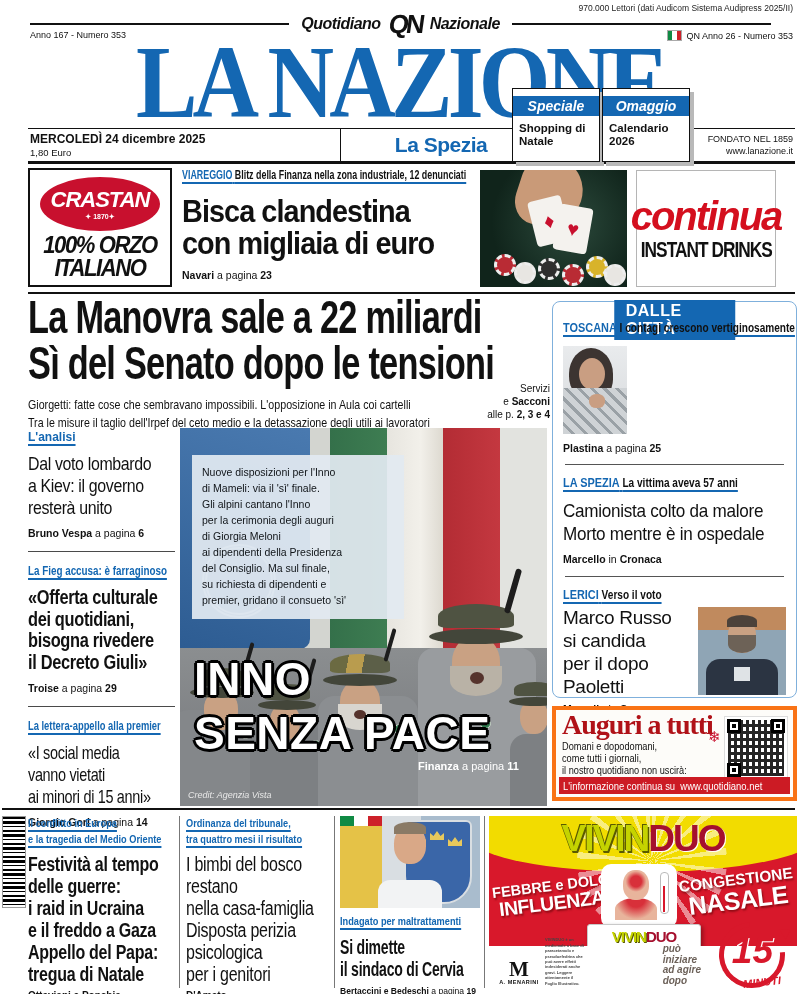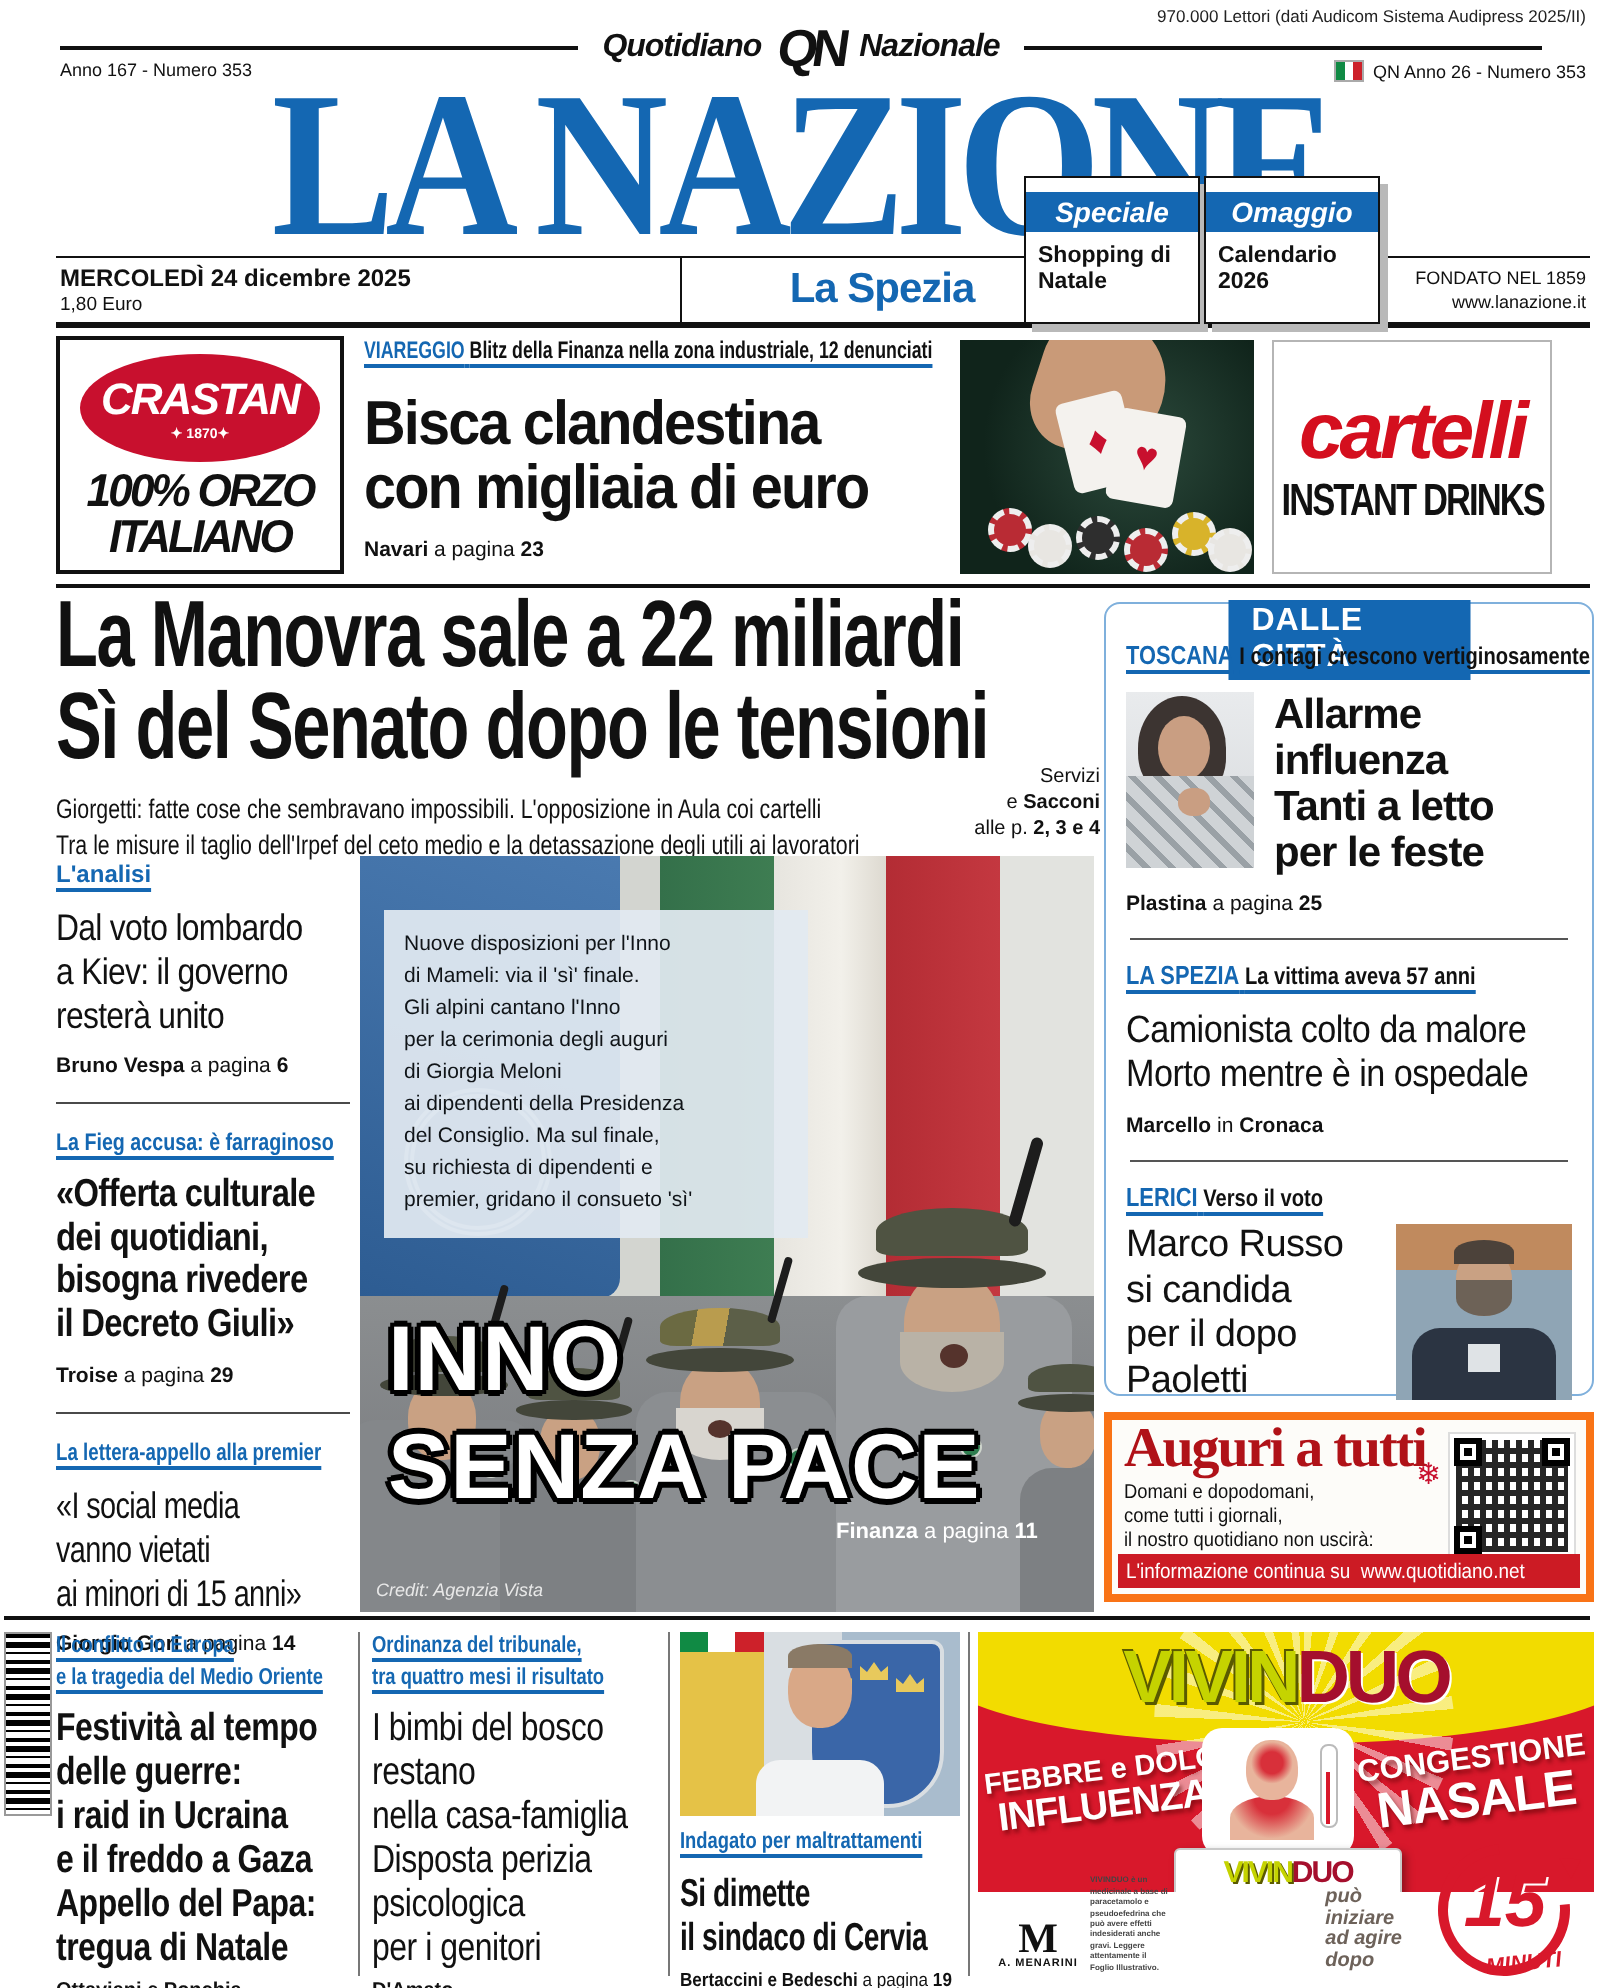--- a/index.html
+++ b/index.html
@@ -302,21 +302,21 @@
     <div class="pk-card" style="left:76px;top:36px;transform:rotate(10deg);">♥</div>
     <div class="pk-chip" style="left:14px;top:84px;background:#b92b34;"></div>
     <div class="pk-chip" style="left:34px;top:92px;background:#e8e6e2;"></div>
     <div class="pk-chip" style="left:58px;top:88px;background:#2e2e2e;"></div>
     <div class="pk-chip" style="left:82px;top:94px;background:#b92b34;"></div>
     <div class="pk-chip" style="left:106px;top:86px;background:#d8b32a;"></div>
     <div class="pk-chip" style="left:124px;top:94px;background:#e8e6e2;"></div>
   </div>
 
   <div class="ad-ristora">
-    <div class="ri-brand">cartelli</div>
+    <div class="ri-brand">continua</div>
     <div class="ri-sub">INSTANT DRINKS</div>
   </div>
   <div class="rule" style="top:292px;"></div>
 
   <div class="main-story">
     <div class="main-h">La Manovra sale a 22 miliardi
 Sì del Senato dopo le tensioni</div>
     <div class="main-deck">Giorgetti: fatte cose che sembravano impossibili. L'opposizione in Aula coi cartelli
 Tra le misure il taglio dell'Irpef del ceto medio e la detassazione degli utili ai lavoratori</div>
     <div class="services">
@@ -330,24 +330,20 @@
     <div class="citta-badge">DALLE CITTÀ</div>
     <div class="citta-in">
       <p class="kicker ck" style="margin:0;"><span class="kl">TOSCANA</span> <span class="kt">I contagi crescono vertiginosamente</span></p>
       <div class="flu-row">
         <div class="photo-flu">
           <div class="flu-hair"></div>
           <div class="flu-face"></div>
           <div class="flu-blanket"></div>
           <div class="flu-fist"></div>
         </div>
-        <div class="citta-t1">Allarme
-influenza
-Tanti a letto
-per le feste</div>
       </div>
       <p class="byl"><strong>Plastina</strong> <span>a pagina</span> <strong>25</strong></p>
       <div class="citta-div"></div>
 
       <p class="kicker ck" style="margin:0;"><span class="kl">LA SPEZIA</span> <span class="kt">La vittima aveva 57 anni</span></p>
       <div class="citta-t2">Camionista colto da malore
 Morto mentre è in ospedale</div>
       <p class="byl"><strong>Marcello</strong> <span>in</span> <strong>Cronaca</strong></p>
       <div class="citta-div"></div>
 

